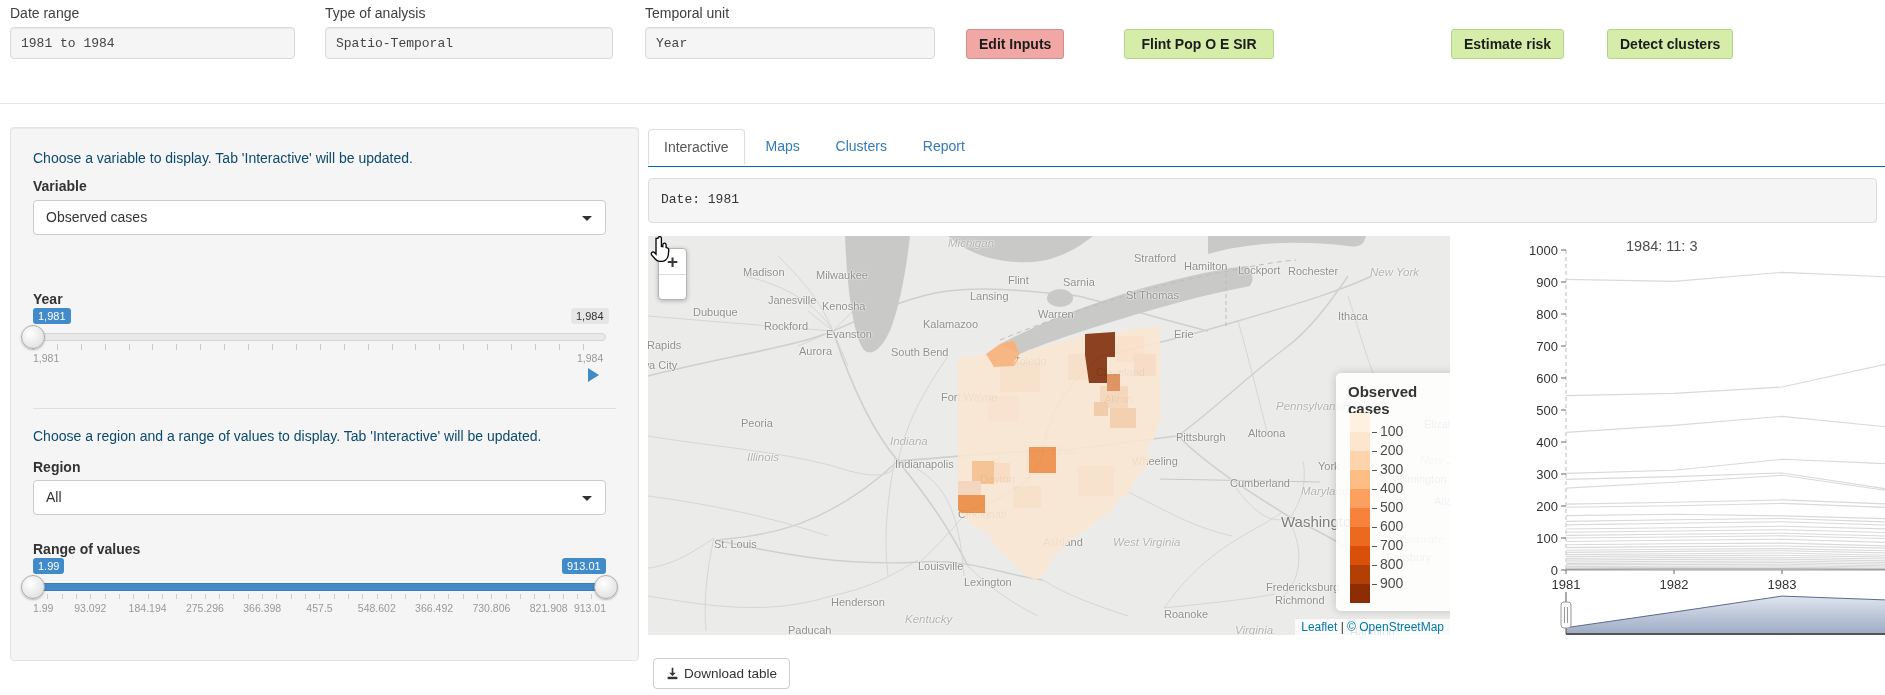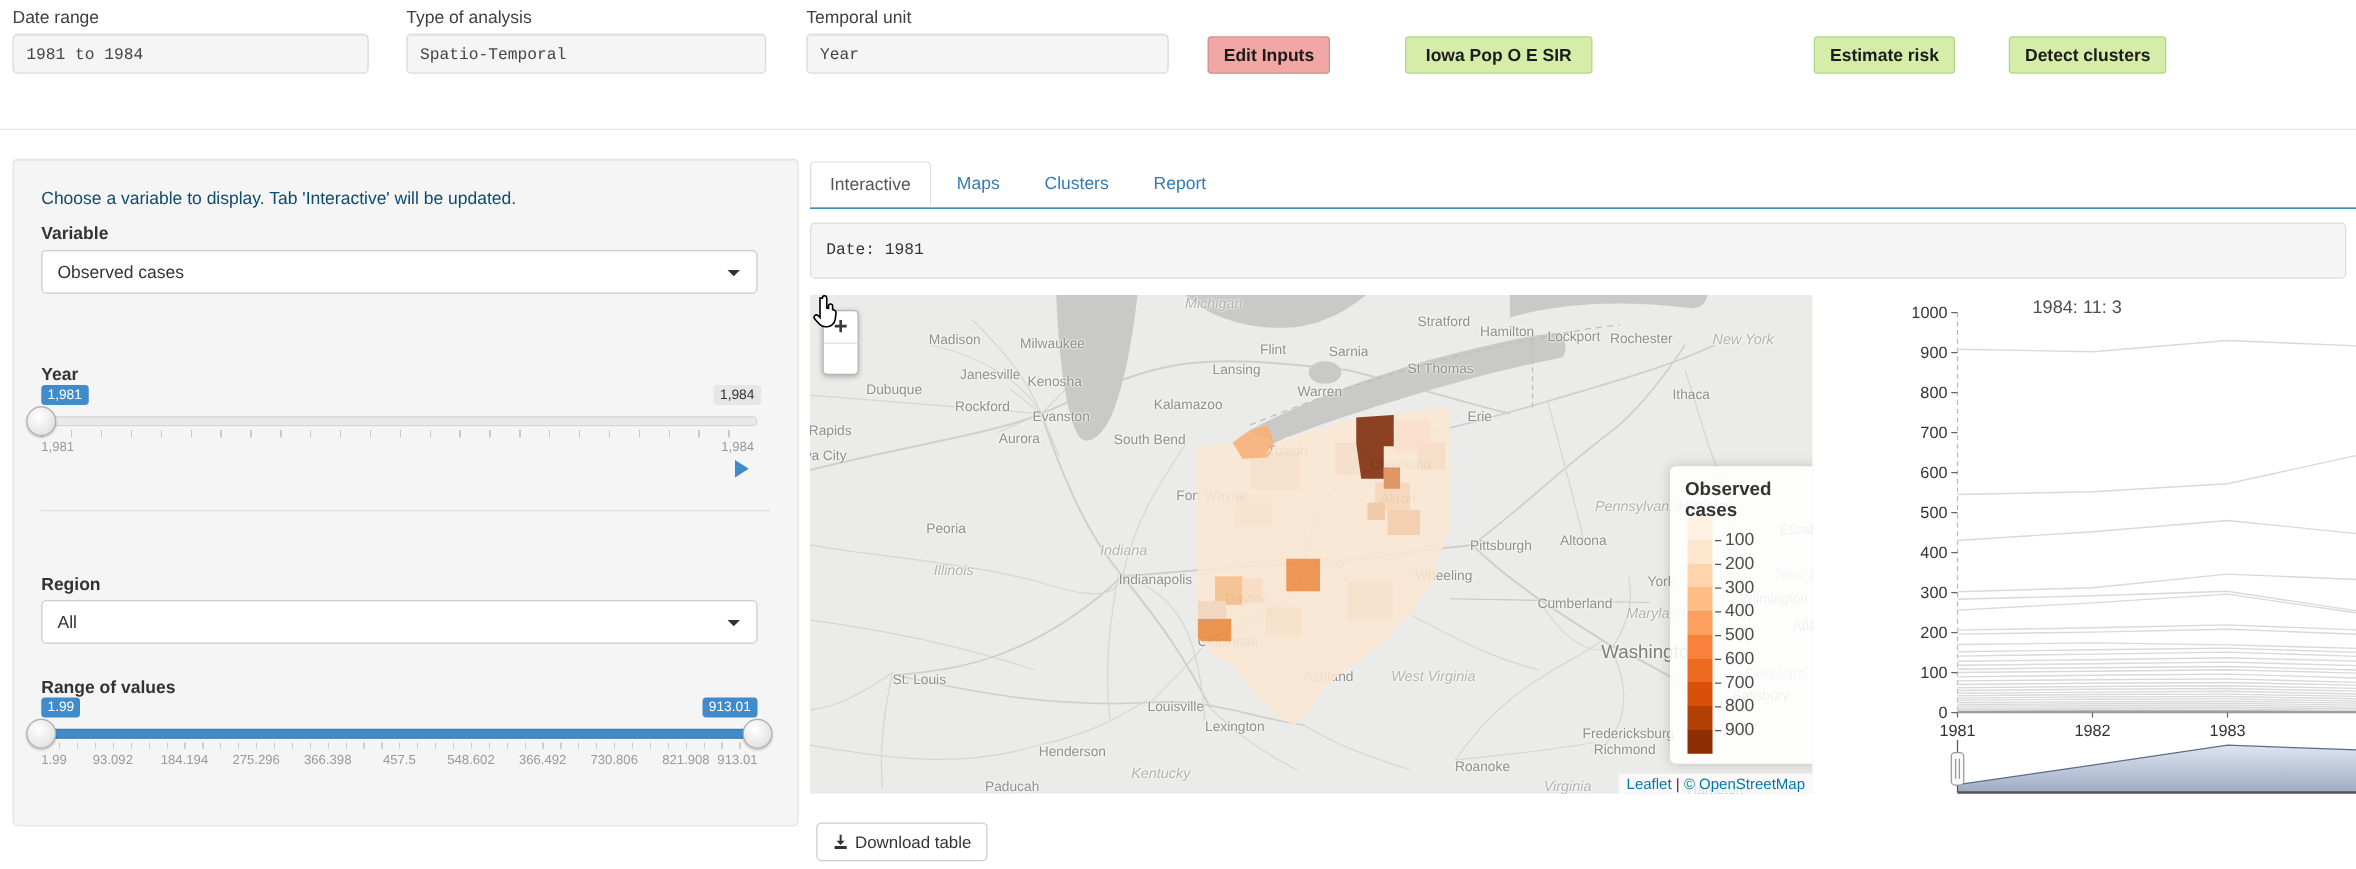--- a/index.html
+++ b/index.html
@@ -87,21 +87,21 @@
 <body>
 
 <div>
   <span class="tb-label" style="left:10px">Date range</span>
   <input class="tb-input" style="left: 10px; width: 285px;" readonly="" value="1981 to 1984">
   <span class="tb-label" style="left:325px">Type of analysis</span>
   <input class="tb-input" style="left: 325px; width: 288px;" readonly="" value="Spatio-Temporal">
   <span class="tb-label" style="left:645px">Temporal unit</span>
   <input class="tb-input" style="left: 645px; width: 290px;" readonly="" value="Year">
   <div class="tb-btn btn-red" style="left:966px;min-width:97px">Edit Inputs</div>
-  <div class="tb-btn btn-green" style="left:1124px;min-width:150px">Iowa Pop O E SIR</div>
+  <div class="tb-btn btn-green" style="left:1124px;min-width:150px">Flint Pop O E SIR</div>
   <div class="tb-btn btn-green" style="left:1451px;min-width:103px">Estimate risk</div>
   <div class="tb-btn btn-green" style="left:1607px;min-width:114px">Detect clusters</div>
 </div>
 <div id="topDivider"></div>
 
 <div id="sidebar">
   <div class="hint" style="top:22px">Choose a variable to display. Tab 'Interactive' will be updated.</div>
   <div class="ctl-label" style="top:50px">Variable</div>
   <div class="sel" style="top:72px">
     <span>Observed cases</span>
@@ -112,20 +112,21 @@
   <span class="chip-blue" style="left:22px;top:180px">1,981</span>
   <span class="chip-gray" style="left:560px;top:180px">1,984</span>
   <div class="track" style="top:205px"></div>
   <div class="gridstrip" style="top:216px"></div>
   <div class="s-handle" style="left:10px;top:197px"></div>
   <span class="tick-sm" style="left:22px;top:224px">1,981</span>
   <span class="tick-sm" style="left:566px;top:224px">1,984</span>
   <div id="playBtn"></div>
   <div id="sbHr"></div>
 
+  <div class="hint" style="top:300px">Choose a region and a range of values to display. Tab 'Interactive' will be updated.</div>
   <div class="ctl-label" style="top:331px">Region</div>
   <div class="sel" style="top:352px">
     <span>All</span>
     <span class="caret"></span>
   </div>
 
   <div class="ctl-label" style="top:413px">Range of values</div>
   <span class="chip-blue" style="left:22px;top:430px">1.99</span>
   <span class="chip-blue" style="left:551px;top:430px">913.01</span>
   <div class="track track-blue" style="top:455px"></div>
@@ -226,21 +227,21 @@
       <span class="mlabel city" style="left: 690px; top: 74px;">Ithaca</span>
       <span class="mlabel city" style="left: 526px; top: 92px;">Erie</span>
       <span class="mlabel city" style="left: -34px; top: 103px;">Cedar Rapids</span>
       <span class="mlabel city" style="left: -16px; top: 123px;">Iowa City</span>
       <span class="mlabel city" style="left: 178px; top: 92px;">Evanston</span>
       <span class="mlabel city" style="left: 151px; top: 109px;">Aurora</span>
       <span class="mlabel city" style="left: 243px; top: 110px;">South Bend</span>
       <span class="mlabel city" style="left: 293px; top: 155px;">Fort Wayne</span>
       <span class="mlabel city" style="left: 93px; top: 181px;">Peoria</span>
       <span class="mlabel state" style="left: 99px; top: 215px;">Illinois</span>
-      <span class="mlabel state" style="left: 232px; top: 199px;">Indiana</span>
+      <span class="mlabel state" style="left: 242px; top: 199px;">Indiana</span>
       <span class="mlabel city" style="left: 247px; top: 222px;">Indianapolis</span>
       <span class="mlabel city" style="left: 66px; top: 302px;">St. Louis</span>
       <span class="mlabel city" style="left: 270px; top: 324px;">Louisville</span>
       <span class="mlabel city" style="left: 316px; top: 340px;">Lexington</span>
       <span class="mlabel city" style="left: 183px; top: 360px;">Henderson</span>
       <span class="mlabel state" style="left: 257px; top: 377px;">Kentucky</span>
       <span class="mlabel city" style="left: 140px; top: 388px;">Paducah</span>
       <span class="mlabel city" style="left: 310px; top: 272px;">Cincinnati</span>
       <span class="mlabel city" style="left: 332px; top: 237px;">Dayton</span>
       <span class="mlabel city" style="left: 366px; top: 119px;">Toledo</span>

